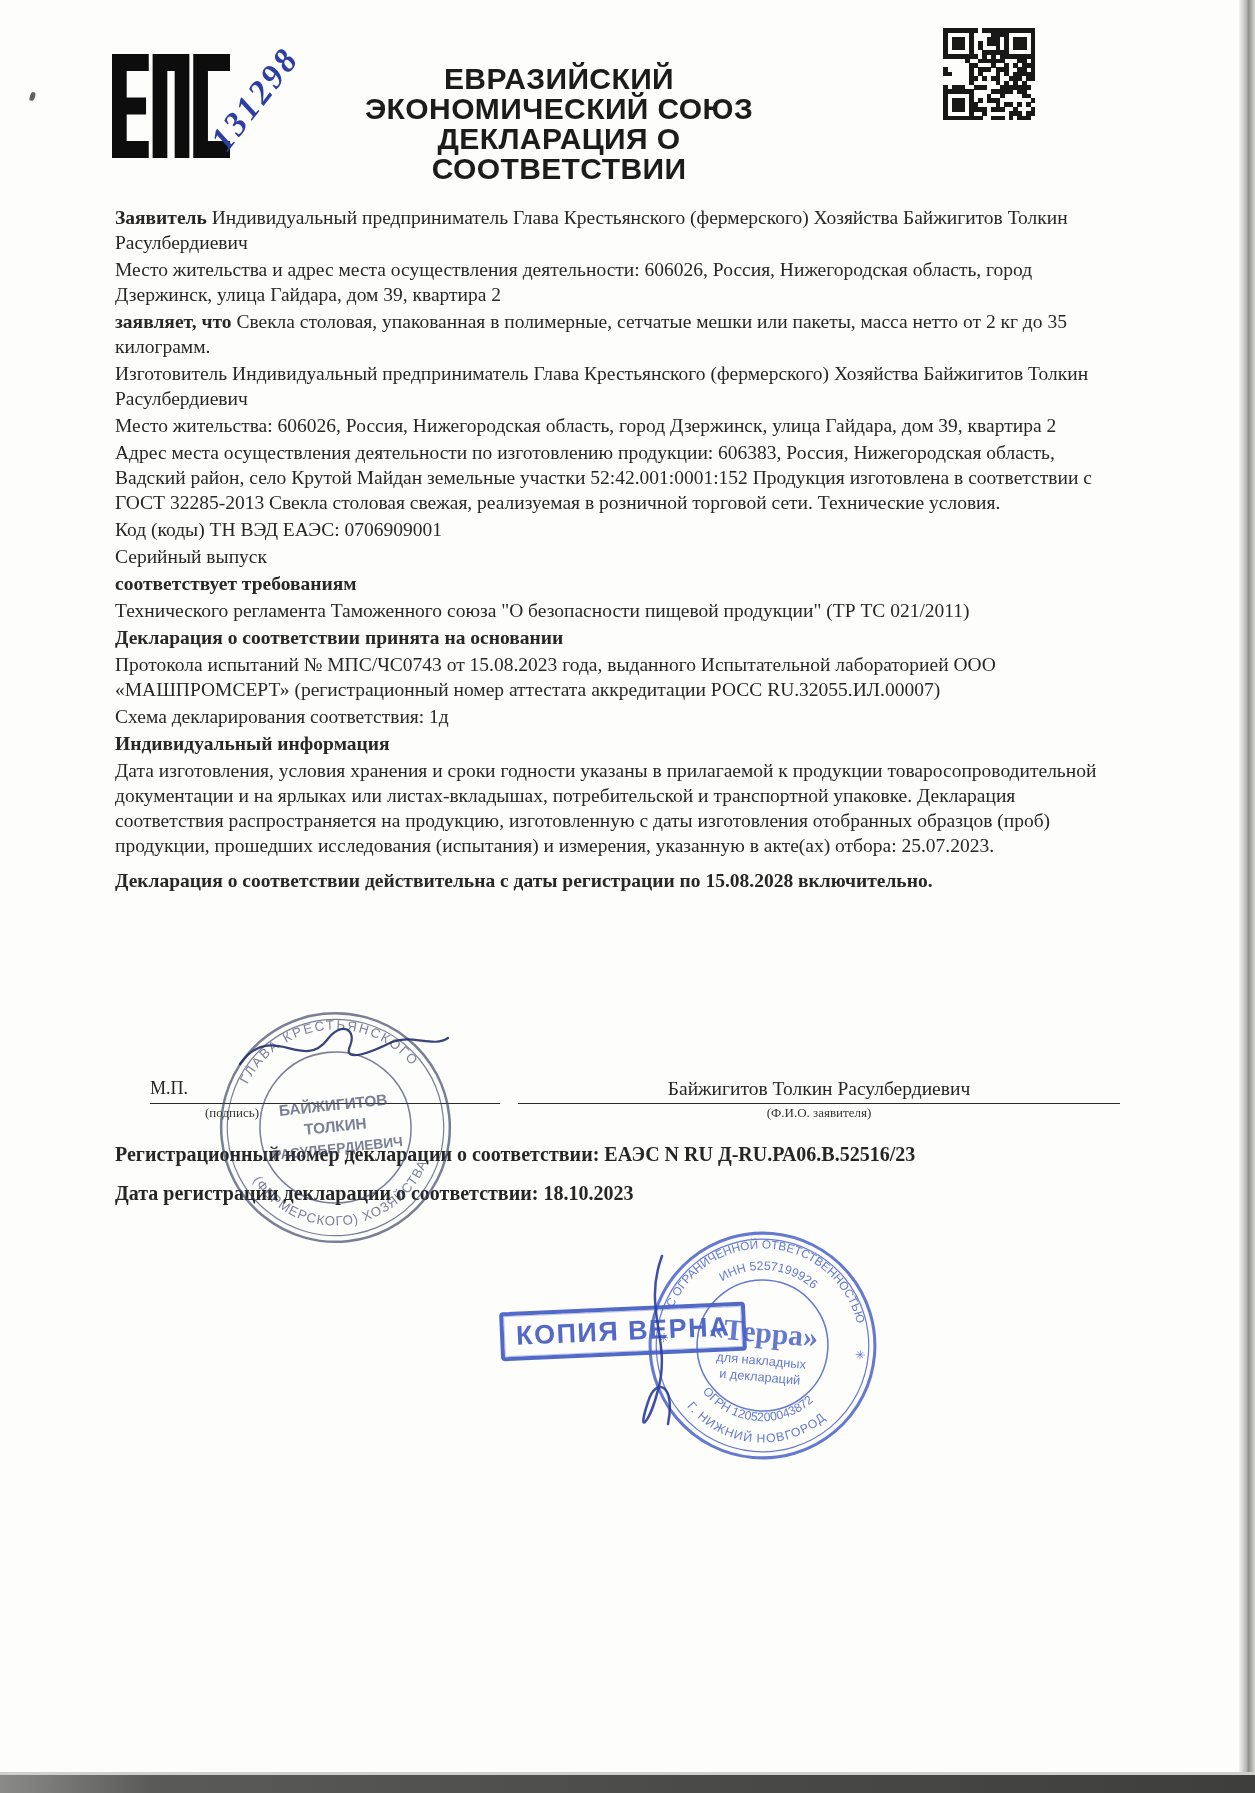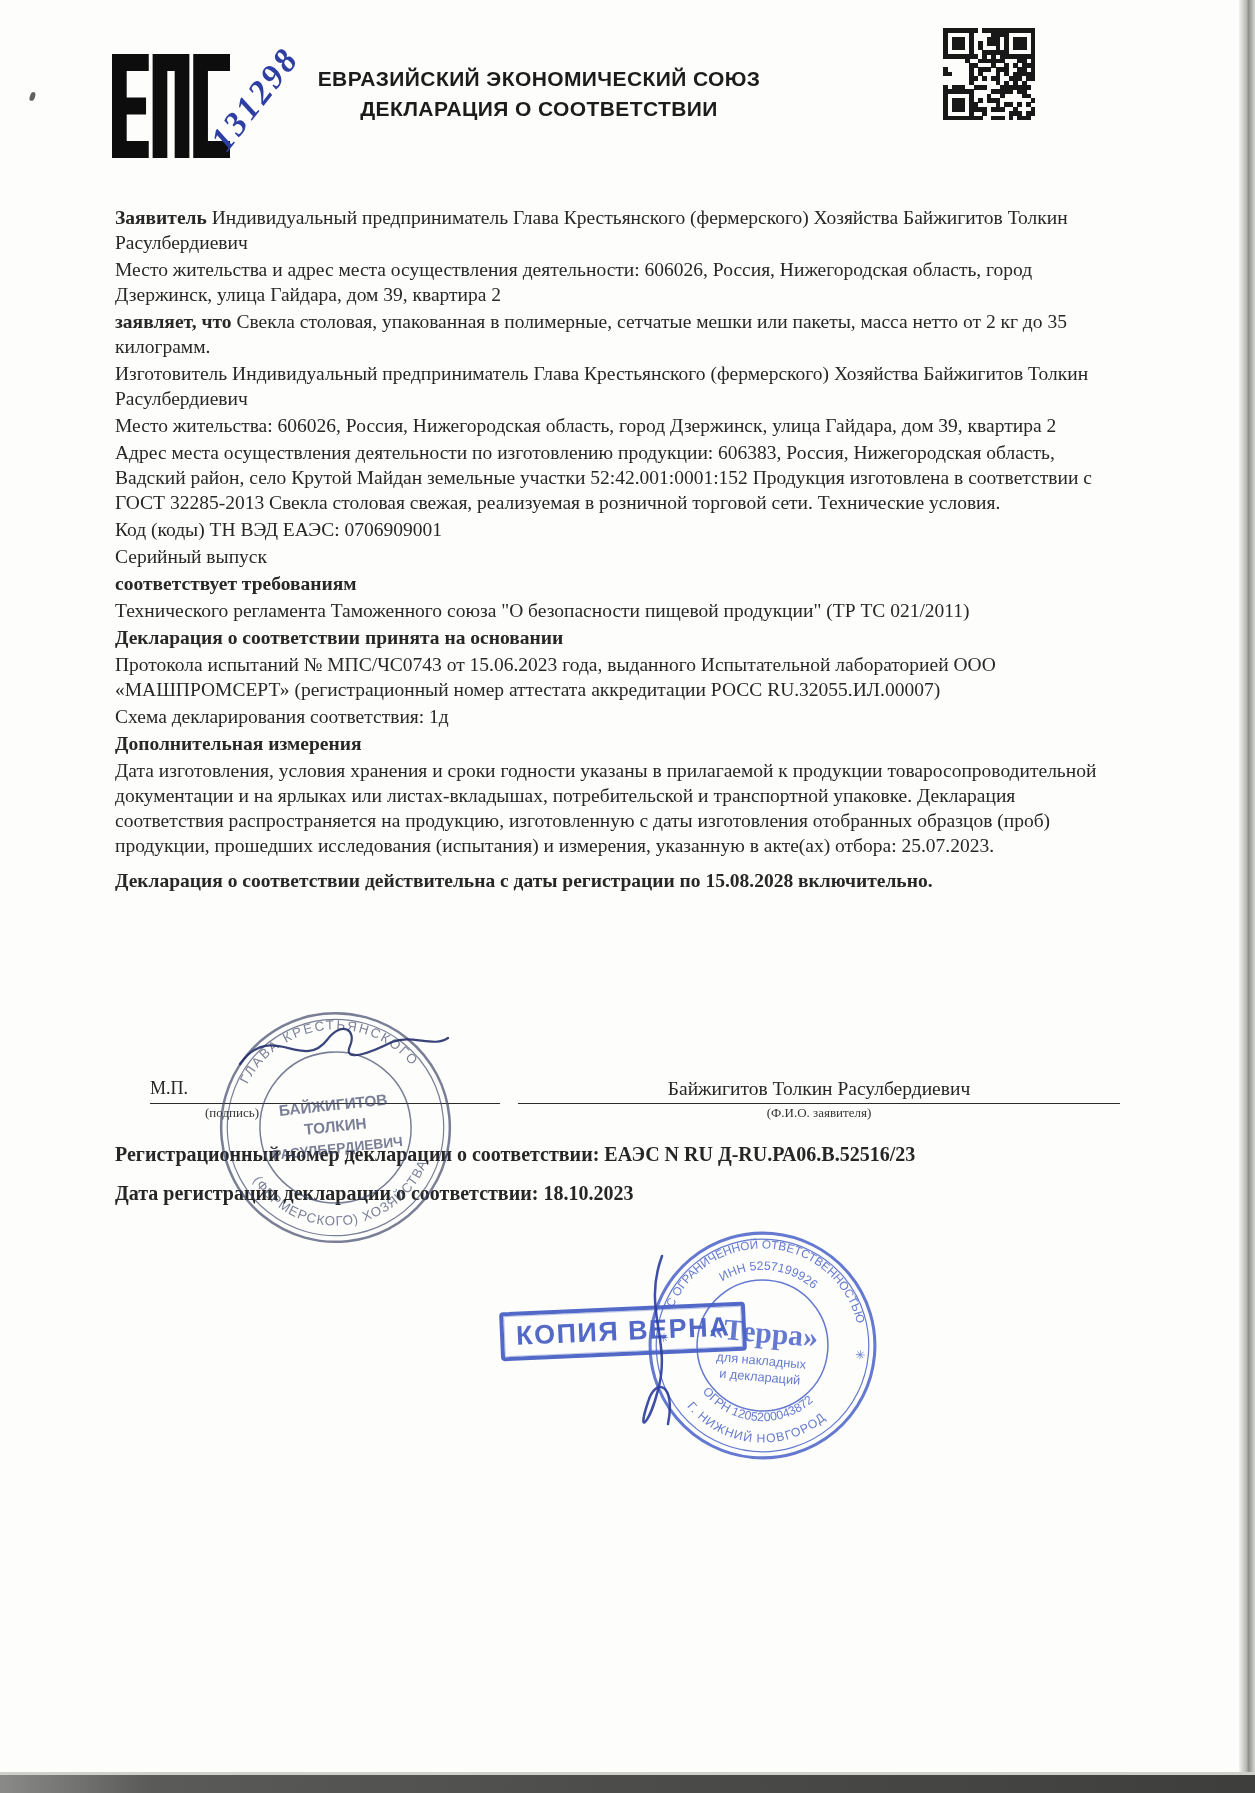--- a/index.html
+++ b/index.html
@@ -12,23 +12,23 @@
 
   
   .eac-logo { position:absolute; left:112px; top:54px; }
   .hand-number {
     position:absolute; left:233px; top:120px;
     transform:rotate(-52deg); transform-origin:left bottom;
     font:italic 600 34px "Liberation Serif", serif;
     color:var(--ink-blue,#2e3fa3); letter-spacing:3px; white-space:nowrap;
   }
   .doc-title {
-    position:absolute; left:299px; top:64px; width:480px; text-align:center;
+    position:absolute; left:319px; top:64px; width:480px; text-align:center;
     font-family:"Liberation Sans", sans-serif; font-weight:bold;
-    font-size:21px; line-height:30px; color:#1c1c1c; letter-spacing:0.4px;
+    font-size:30px; line-height:30px; color:#1c1c1c; letter-spacing:0.4px;
   }
   .qr { position:absolute; left:943px; top:28px; width:92px; height:92px; }
 
   
   .body-text {
     position:absolute; left:115px; top:205px; width:1005px;
     font-size:19.5px; line-height:25px; color:#272727;
   }
   .para { margin:0 0 2px 0; }
   .para .lead { font-weight:bold;margin-top:32px; }
@@ -352,23 +352,23 @@
     <p class="para"><span class="lead"></span><span>Место жительства и адрес места осуществления деятельности: 606026, Россия, Нижегородская область, город Дзержинск, улица Гайдара, дом 39, квартира 2</span></p>
     <p class="para"><span class="lead">заявляет, что</span><span> Свекла столовая, упакованная в полимерные, сетчатые мешки или пакеты, масса нетто от 2 кг до 35 килограмм.</span></p>
     <p class="para"><span class="lead"></span><span>Изготовитель Индивидуальный предприниматель Глава Крестьянского (фермерского) Хозяйства Байжигитов Толкин Расулбердиевич</span></p>
     <p class="para"><span class="lead"></span><span>Место жительства: 606026, Россия, Нижегородская область, город Дзержинск, улица Гайдара, дом 39, квартира 2</span></p>
     <p class="para"><span class="lead"></span><span>Адрес места осуществления деятельности по изготовлению продукции: 606383, Россия, Нижегородская область, Вадский район, село Крутой Майдан земельные участки 52:42.001:0001:152 Продукция изготовлена в соответствии с ГОСТ 32285-2013 Свекла столовая свежая, реализуемая в розничной торговой сети. Технические условия.</span></p>
     <p class="para"><span class="lead"></span><span>Код (коды) ТН ВЭД ЕАЭС: 0706909001</span></p>
     <p class="para"><span class="lead"></span><span>Серийный выпуск</span></p>
     <p class="para"><span class="lead">соответствует требованиям</span><span></span></p>
     <p class="para"><span class="lead"></span><span>Технического регламента Таможенного союза "О безопасности пищевой продукции" (ТР ТС 021/2011)</span></p>
     <p class="para"><span class="lead">Декларация о соответствии принята на основании</span><span></span></p>
-    <p class="para"><span class="lead"></span><span>Протокола испытаний № МПС/ЧС0743 от 15.06.2023 года, выданного Испытательной лабораторией ООО «МАШПРОМСЕРТ» (регистрационный номер аттестата аккредитации РОСС RU.32055.ИЛ.00007)</span></p>
+    <p class="para"><span class="lead"></span><span>Протокола испытаний № МПС/ЧС0743 от 15.08.2023 года, выданного Испытательной лабораторией ООО «МАШПРОМСЕРТ» (регистрационный номер аттестата аккредитации РОСС RU.32055.ИЛ.00007)</span></p>
     <p class="para"><span class="lead"></span><span>Схема декларирования соответствия: 1д</span></p>
-    <p class="para"><span class="lead">Дополнительная измерения</span><span></span></p>
+    <p class="para"><span class="lead">Индивидуальный информация</span><span></span></p>
     <p class="para"><span class="lead"></span><span>Дата изготовления, условия хранения и сроки годности указаны в прилагаемой к продукции товаросопроводительной документации и на ярлыках или листах-вкладышах, потребительской и транспортной упаковке. Декларация соответствия распространяется на продукцию, изготовленную с даты изготовления отобранных образцов (проб) продукции, прошедших исследования (испытания) и измерения, указанную в акте(ах) отбора: 25.07.2023.</span></p>
     <p class="para final"><span class="lead">Декларация о соответствии действительна с даты регистрации по 15.08.2028 включительно.</span><span></span></p>
   </div>
 
   <div class="sig-section">
     <div class="sig-row">
       <div class="sig-left">
         <div class="sig-value mp">М.П.</div>
         <div class="sig-caption left">(подпись)</div>
       </div>

